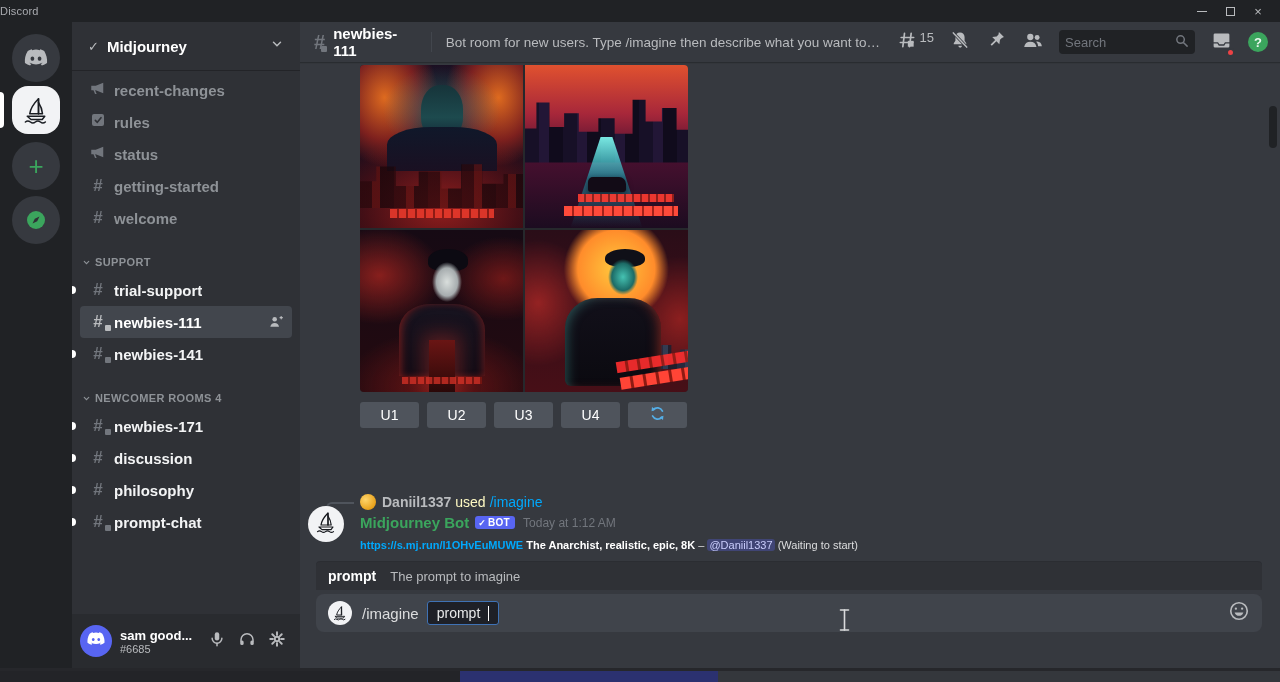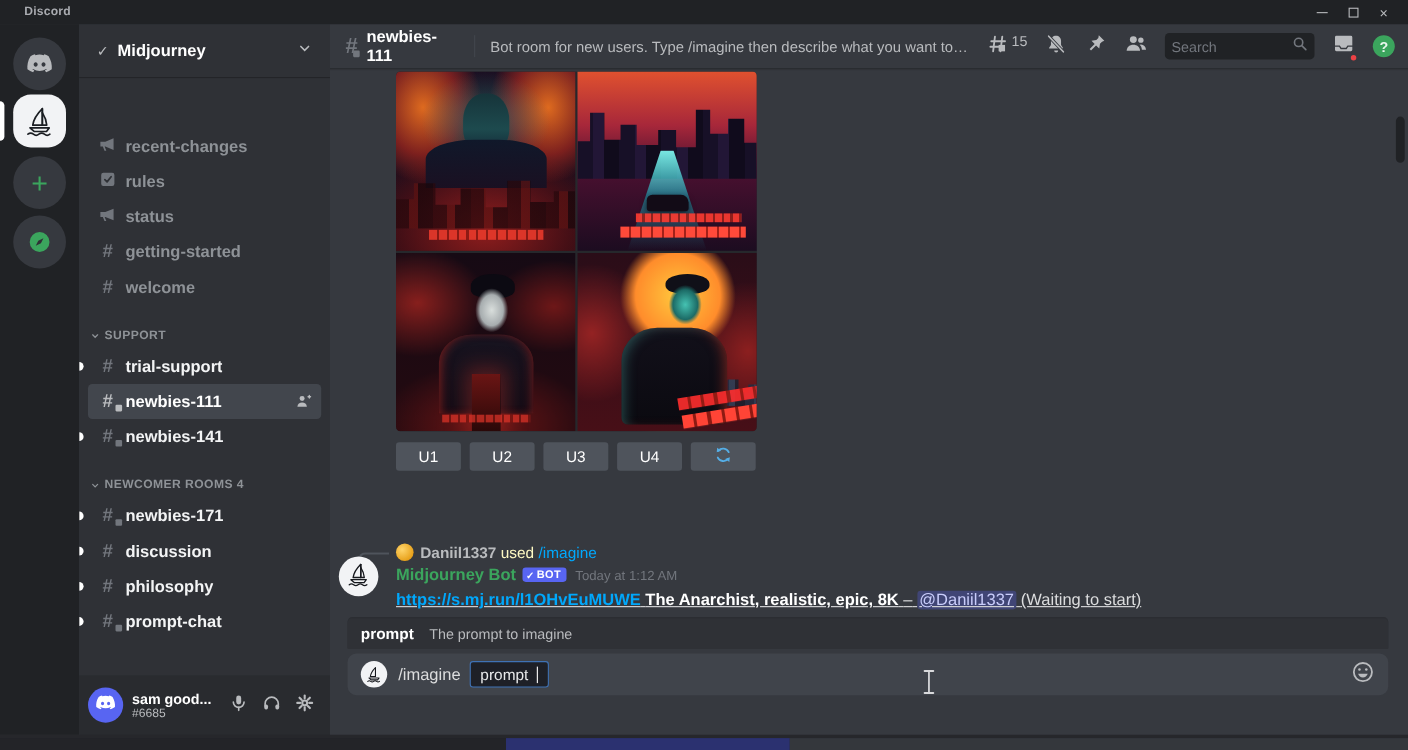--- a/index.html
+++ b/index.html
@@ -2,21 +2,21 @@
 <html><head>
 <meta charset="utf-8">
 <style>
   * { margin:0; padding:0; box-sizing:border-box; }
   html,body { width:1280px; height:682px; overflow:hidden; background:#202225;
     font-family:"Liberation Sans", sans-serif; -webkit-font-smoothing:antialiased; }
   .stage { position:relative; width:1280px; height:682px; background:#36393f; }
 
   
   .titlebar { position:absolute; left:0; top:0; width:1280px; height:22px; background:#202225; z-index:50; display:flex; align-items:center; }
-  .titlebar .apptitle { margin-left:22px; font-size:11px; font-weight:700; color:#a9abb0; letter-spacing:.2px; }
+  .titlebar .apptitle { font-size:11px; font-weight:400; color:#a9abb0; letter-spacing:.2px; }
   .wincontrols { position:absolute; right:8px; top:0; height:22px; display:flex; }
   .winbtn { width:28px; height:22px; display:flex; align-items:center; justify-content:center; color:#b9bbbe; }
   .winbtn .bar { width:10px; height:1px; background:#b9bbbe; }
   .winbtn .sq { width:9px; height:9px; border:1px solid #b9bbbe; }
   .winbtn.close { font-size:13px; }
 
   
   .app { position:absolute; left:0; top:22px; width:1280px; height:646px; display:flex; }
 
   
@@ -29,21 +29,21 @@
   .rail-add { top:120px; color:#3ba55d; font-size:26px; font-weight:400; }
   .rail-explore { top:174px; color:#3ba55d; }
   .rail svg { display:block; }
 
   
   .sidebar { width:228px; background:#2f3136; position:relative; flex:none; display:flex; flex-direction:column; }
   .guild-header { height:48px; flex:none; display:flex; align-items:center; padding:0 16px; box-shadow:0 1px 0 rgba(0,0,0,.25); cursor:pointer; }
   .guild-check { color:#b9bbbe; font-size:13px; margin-right:8px; }
   .guild-name { color:#fff; font-size:15px; font-weight:700; flex:1; }
   .guild-chevron { color:#b9bbbe; }
-  .channel-scroll { flex:1; overflow:hidden; padding-top:4px; position:relative;margin-top:43px; }
+  .channel-scroll { flex:1; overflow:hidden; padding-top:4px; position:relative; }
   .chan-row { height:32px; margin:0 8px 0 8px; border-radius:4px; display:flex; align-items:center; padding:0 8px; position:relative; }
   .chan-row .cicon { width:20px; margin-right:6px; color:#72767d; font-size:17px; font-weight:600; text-align:center; flex:none; position:relative; }
   .chan-row .clabel { font-size:15px; font-weight:600; color:#8e9297; white-space:nowrap; overflow:hidden; text-overflow:ellipsis; }
   .chan-row.unread .clabel { color:#f3f4f5; }
   .chan-row.selected { background:#42464d; }
   .chan-row.selected .clabel { color:#fff; }
   .chan-row.selected .cicon { color:#b9bbbe; }
   .unread-pill { position:absolute; left:-8px; top:12px; width:4px; height:8px; background:#fff; border-radius:0 4px 4px 0; }
   .section-head { height:24px; margin-top:16px; display:flex; align-items:center; padding:0 8px 0 10px; color:#8e9297; }
   .section-head .sect-chev { margin-right:4px; display:flex; }
@@ -169,21 +169,21 @@
   .reply-cmd { color:#00a8fc; }
 
   .bot-avatar { position:absolute; left:8px; top:444px; width:36px; height:36px; border-radius:50%; background:#f2f3f5; color:#16181d;
     display:flex; align-items:center; justify-content:center; cursor:pointer; }
   .msg-head { position:absolute; left:60px; top:452px; display:flex; align-items:center; }
   .msg-author { color:#3ba55d; font-size:15px; font-weight:600; cursor:pointer; }
   .bot-badge { margin-left:6px; background:#5865f2; color:#fff; border-radius:3px; font-size:10px; font-weight:700;
     padding:1px 5px 1px 3px; display:flex; align-items:center; letter-spacing:.3px; }
   .bot-badge .bcheck { font-size:9px; margin-right:2px; }
   .msg-time { margin-left:8px; color:#72767d; font-size:12px; }
-  .msg-body { position:absolute; left:60px; top:473px; width:700px; font-size:15px; color:#dcddde; line-height:21px;text-decoration:underline; }
+  .msg-body { position:absolute; left:60px; top:473px; width:700px; font-size:11px; color:#dcddde; line-height:21px; }
   .msg-link { color:#00a8fc; font-weight:700; cursor:pointer; }
   .msg-bold { font-weight:700; color:#fff; }
   .mention { background:rgba(88,101,242,.3); color:#c9cdfb; border-radius:3px; padding:0 2px; font-weight:500; cursor:pointer; }
 
   
   .composer { position:absolute; left:300px; right:0; bottom:14px; height:106px; z-index:6; }
   .autocomplete { position:absolute; left:16px; right:18px; top:0; height:28px; background:#2f3136;
     border-radius:4px 4px 0 0; display:flex; align-items:center; padding:0 12px; box-shadow:0 -1px 0 rgba(0,0,0,.2); cursor:pointer; }
   .ac-name { color:#fff; font-size:14px; font-weight:700; margin-right:14px; }
   .ac-desc { color:#b9bbbe; font-size:13px; }

